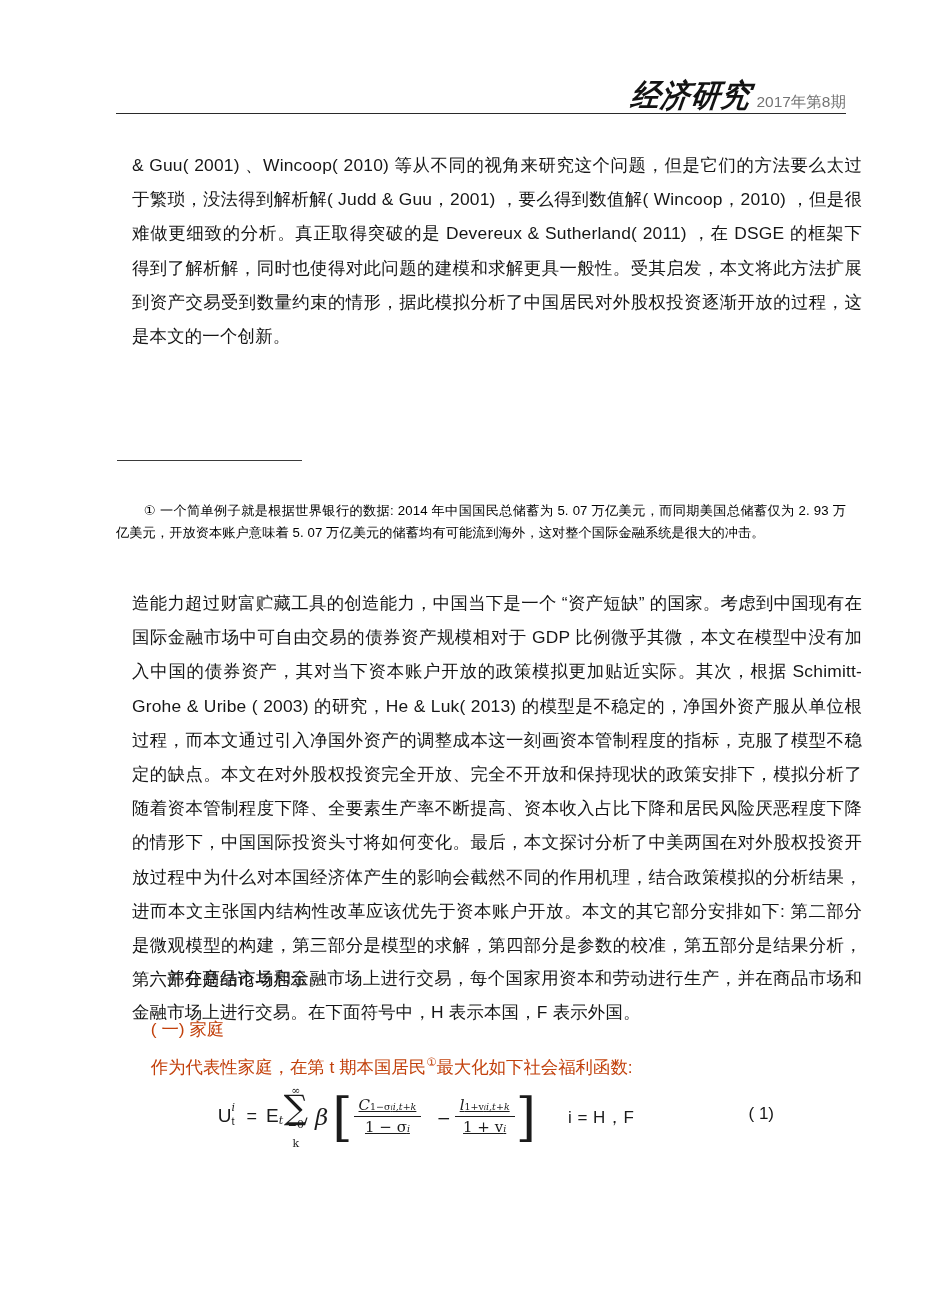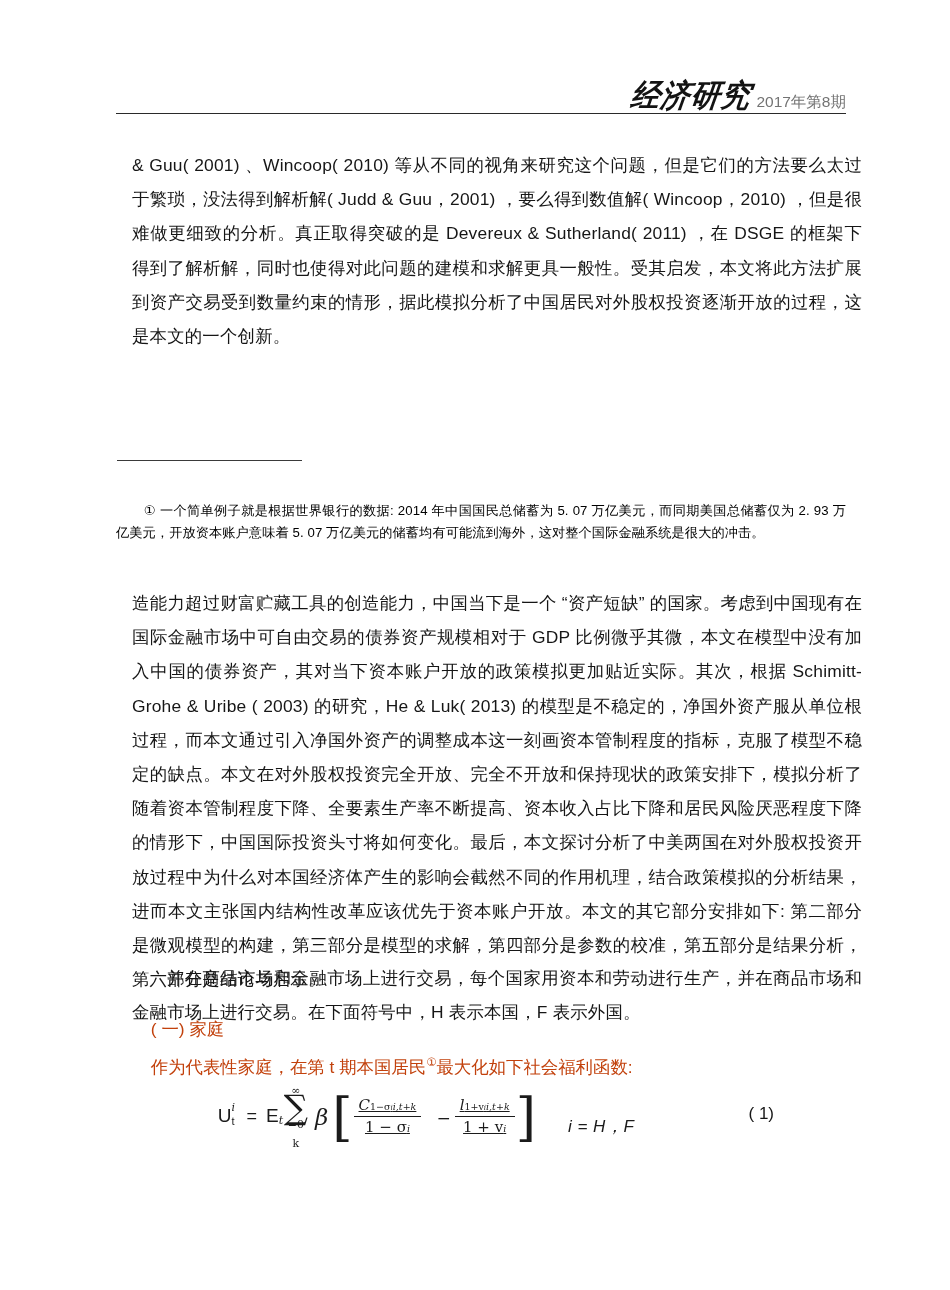--- a/index.html
+++ b/index.html
@@ -286,22 +286,21 @@
     font-size: 17px;
     margin: 0 3px 0 14px;
     position: relative;
     top: 2px;
   }
   .ival {
     font-size: 17px;
     margin-left: 32px;
     letter-spacing: 0.5px;
     position: relative;
-    top: 10px;
-    font-style: italic;
+    top: 1px;
   }
   .fn-sup {
     font-size: 11.5px;
     vertical-align: super;
   }
 </style>
 </head>
 <body>
 
 <div id="page">

